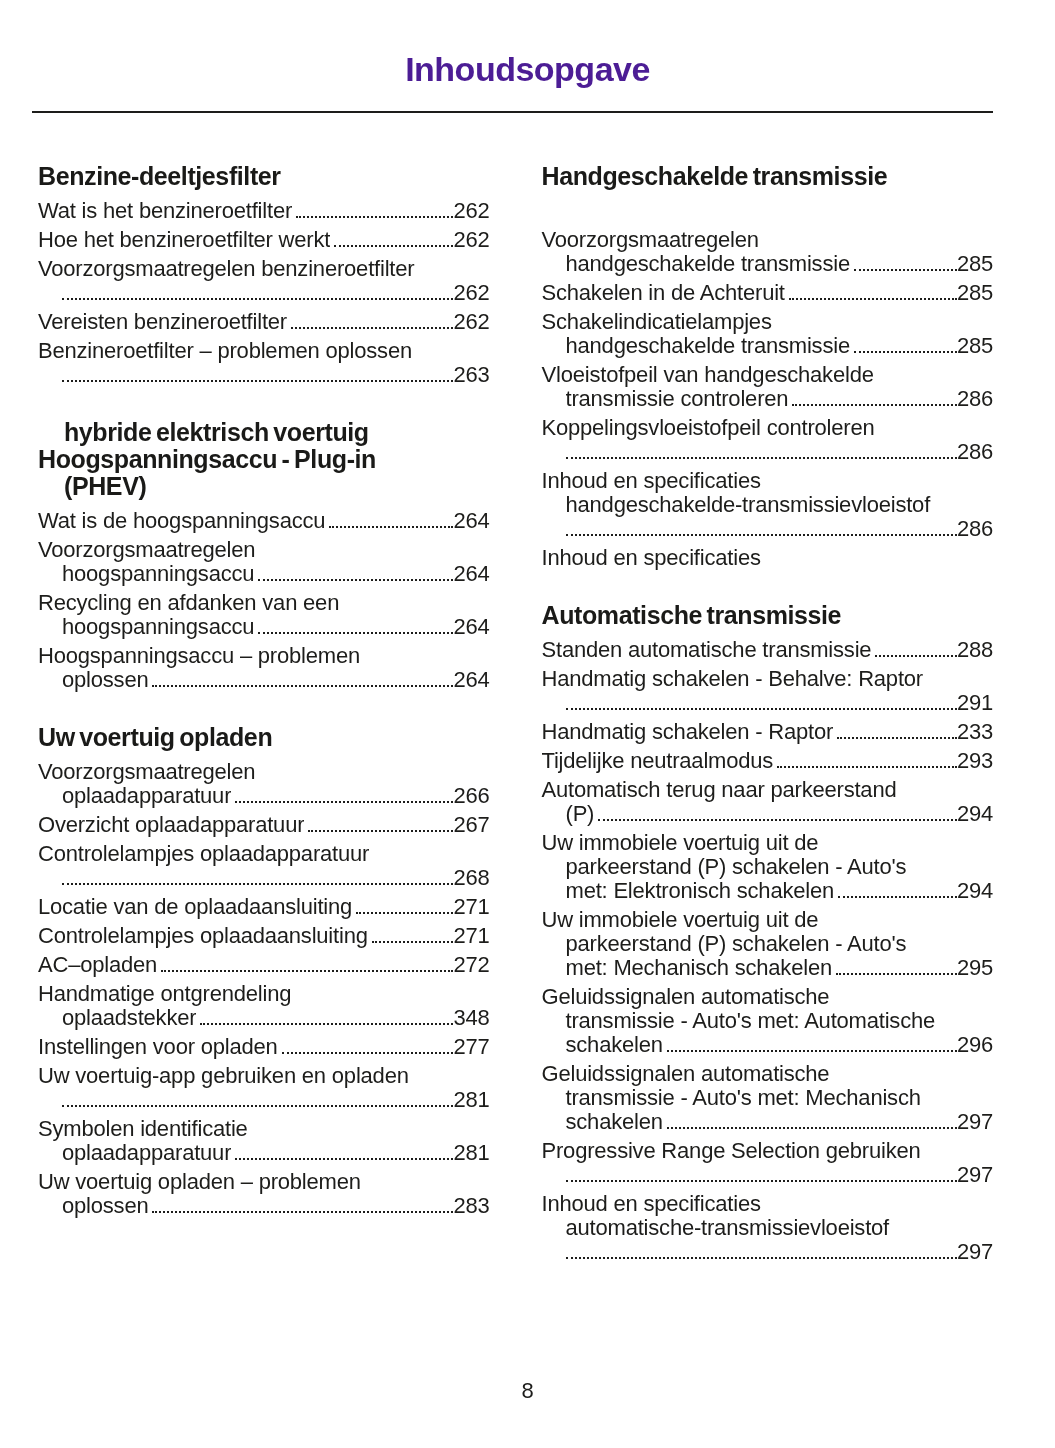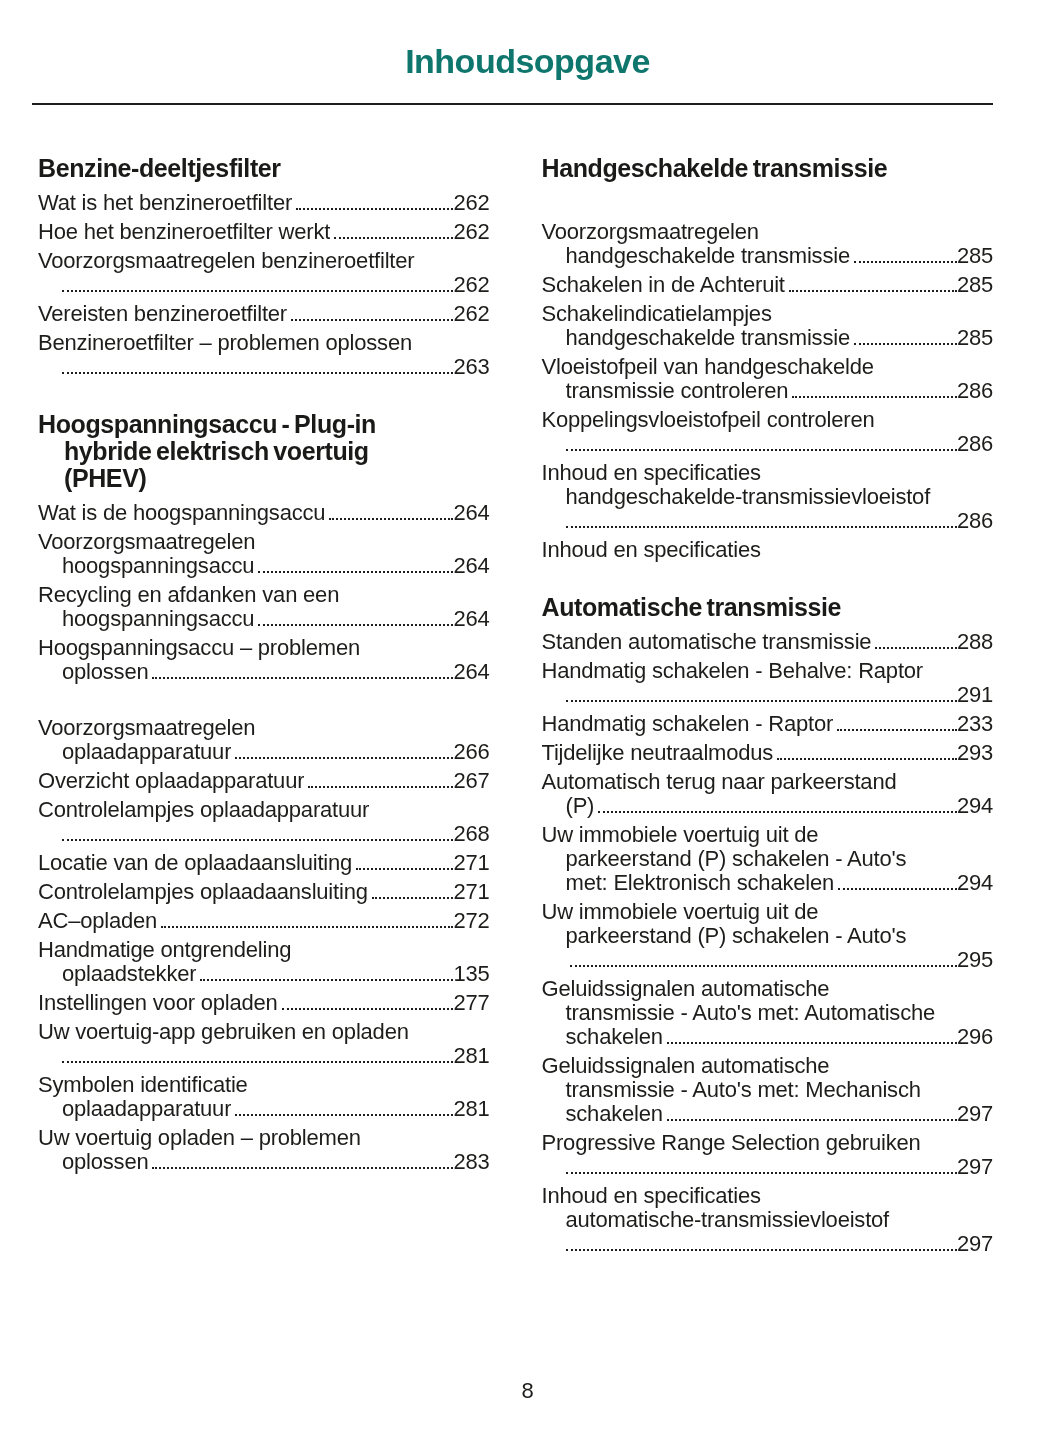--- a/index.html
+++ b/index.html
@@ -15,26 +15,26 @@
     overflow: hidden;
   }
   .page {
     position: relative;
     width: 1055px;
     height: 1448px;
     box-sizing: border-box;
     padding-top: 38px;
   }
   .doc-title {
-    margin: 4px;
+    margin: 12px;
     text-align: center;
     font-size: 34px;
     font-weight: bold;
     letter-spacing: -0.5px;
-    color: #0f766e;
+    color: #4c1d95;
   }
   .rule {
     border: none;
     border-top: 2px solid #1d1d1b;
     margin: 22px 62px 0 32px;
   }
   .columns {
     display: flex;
     gap: 52px;
     margin: 50px 62px 9px 38px;
@@ -130,22 +130,22 @@
             <div class="line">Benzineroetfilter – problemen oplossen</div>
             <div class="line cont last">
               <span class="txt"></span>
               <span class="leader"></span>
               <span class="pg">263</span>
             </div>
           </div>
         </section>
         <section class="toc-section">
           <h2 class="sec-heading">
+            <div class="hline cont">hybride elektrisch voertuig</div>
             <div class="hline">Hoogspanningsaccu - Plug-in</div>
-            <div class="hline cont">hybride elektrisch voertuig</div>
             <div class="hline cont">(PHEV)</div>
           </h2>
           <div class="toc-entry">
             <div class="line last">
               <span class="txt">Wat is de hoogspanningsaccu</span>
               <span class="leader"></span>
               <span class="pg">264</span>
             </div>
           </div>
           <div class="toc-entry">
@@ -167,20 +167,23 @@
           <div class="toc-entry">
             <div class="line">Hoogspanningsaccu – problemen</div>
             <div class="line cont last">
               <span class="txt">oplossen </span>
               <span class="leader"></span>
               <span class="pg">264</span>
             </div>
           </div>
         </section>
         <section class="toc-section">
+          <h2 class="sec-heading">
+            <div class="hline">Uw voertuig opladen</div>
+          </h2>
           <div class="toc-entry">
             <div class="line">Voorzorgsmaatregelen</div>
             <div class="line cont last">
               <span class="txt">oplaadapparatuur </span>
               <span class="leader"></span>
               <span class="pg">266</span>
             </div>
           </div>
           <div class="toc-entry">
             <div class="line last">
@@ -216,21 +219,21 @@
               <span class="txt">AC–opladen </span>
               <span class="leader"></span>
               <span class="pg">272</span>
             </div>
           </div>
           <div class="toc-entry">
             <div class="line">Handmatige ontgrendeling</div>
             <div class="line cont last">
               <span class="txt">oplaadstekker </span>
               <span class="leader"></span>
-              <span class="pg">135</span>
+              <span class="pg">348</span>
             </div>
           </div>
           <div class="toc-entry">
             <div class="line last">
               <span class="txt">Instellingen voor opladen</span>
               <span class="leader"></span>
               <span class="pg">277</span>
             </div>
           </div>
           <div class="toc-entry">
@@ -363,20 +366,21 @@
             <div class="line cont last">
               <span class="txt">met: Elektronisch schakelen</span>
               <span class="leader"></span>
               <span class="pg">294</span>
             </div>
           </div>
           <div class="toc-entry">
             <div class="line">Uw immobiele voertuig uit de</div>
             <div class="line cont">parkeerstand (P) schakelen - Auto's</div>
             <div class="line cont last">
+              <span class="txt">met: Mechanisch schakelen</span>
               <span class="leader"></span>
               <span class="pg">295</span>
             </div>
           </div>
           <div class="toc-entry">
             <div class="line">Geluidssignalen automatische</div>
             <div class="line cont">transmissie - Auto's met: Automatische</div>
             <div class="line cont last">
               <span class="txt">schakelen </span>
               <span class="leader"></span>

